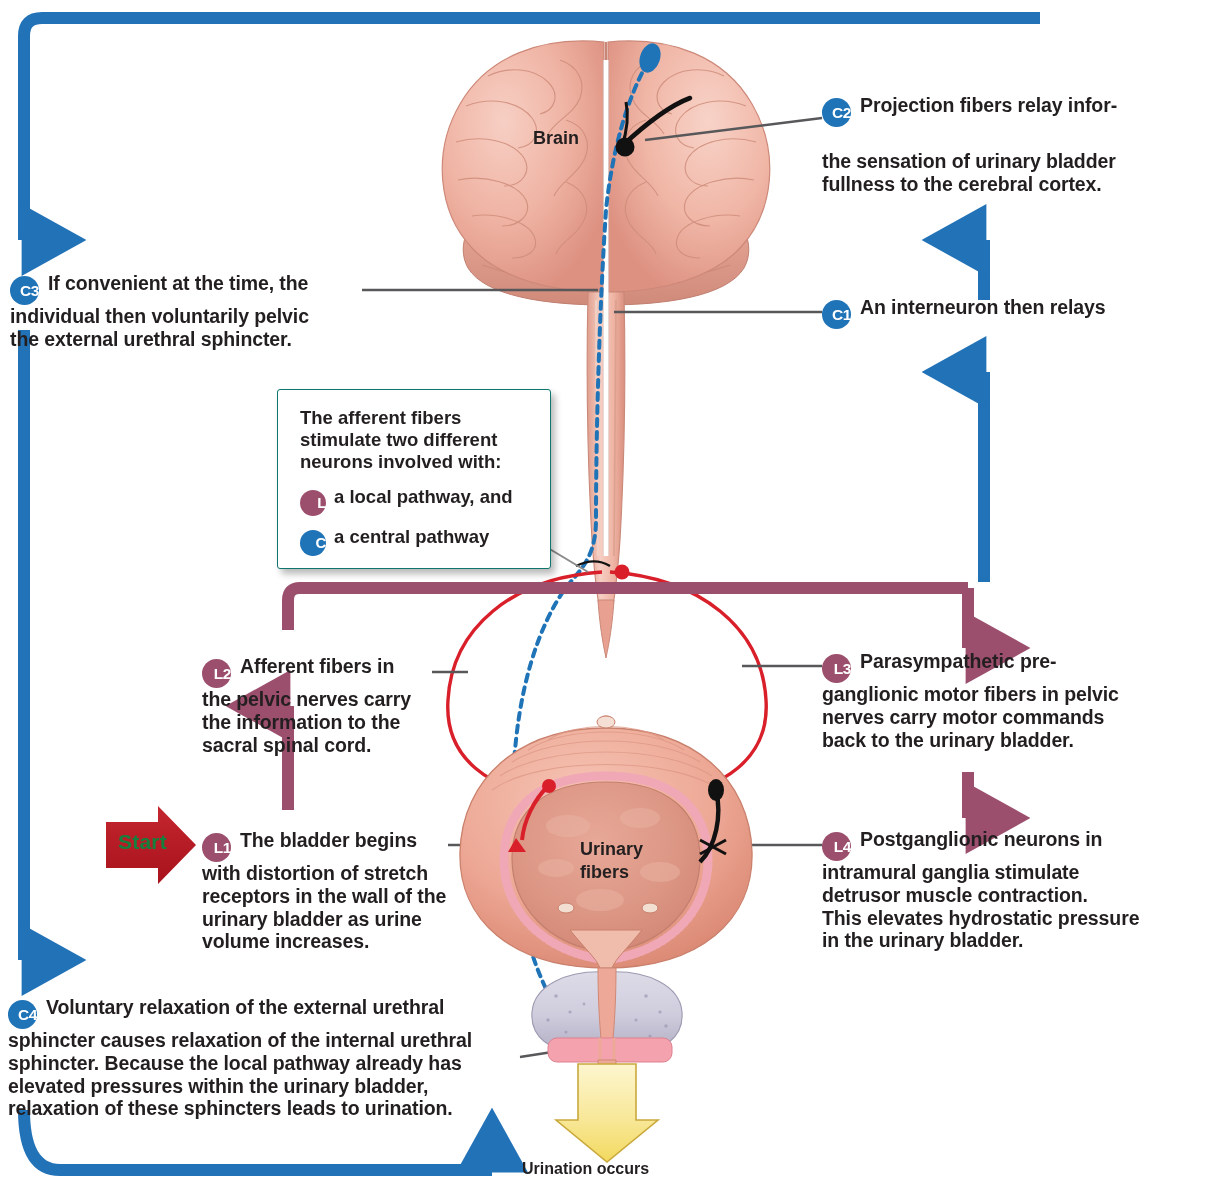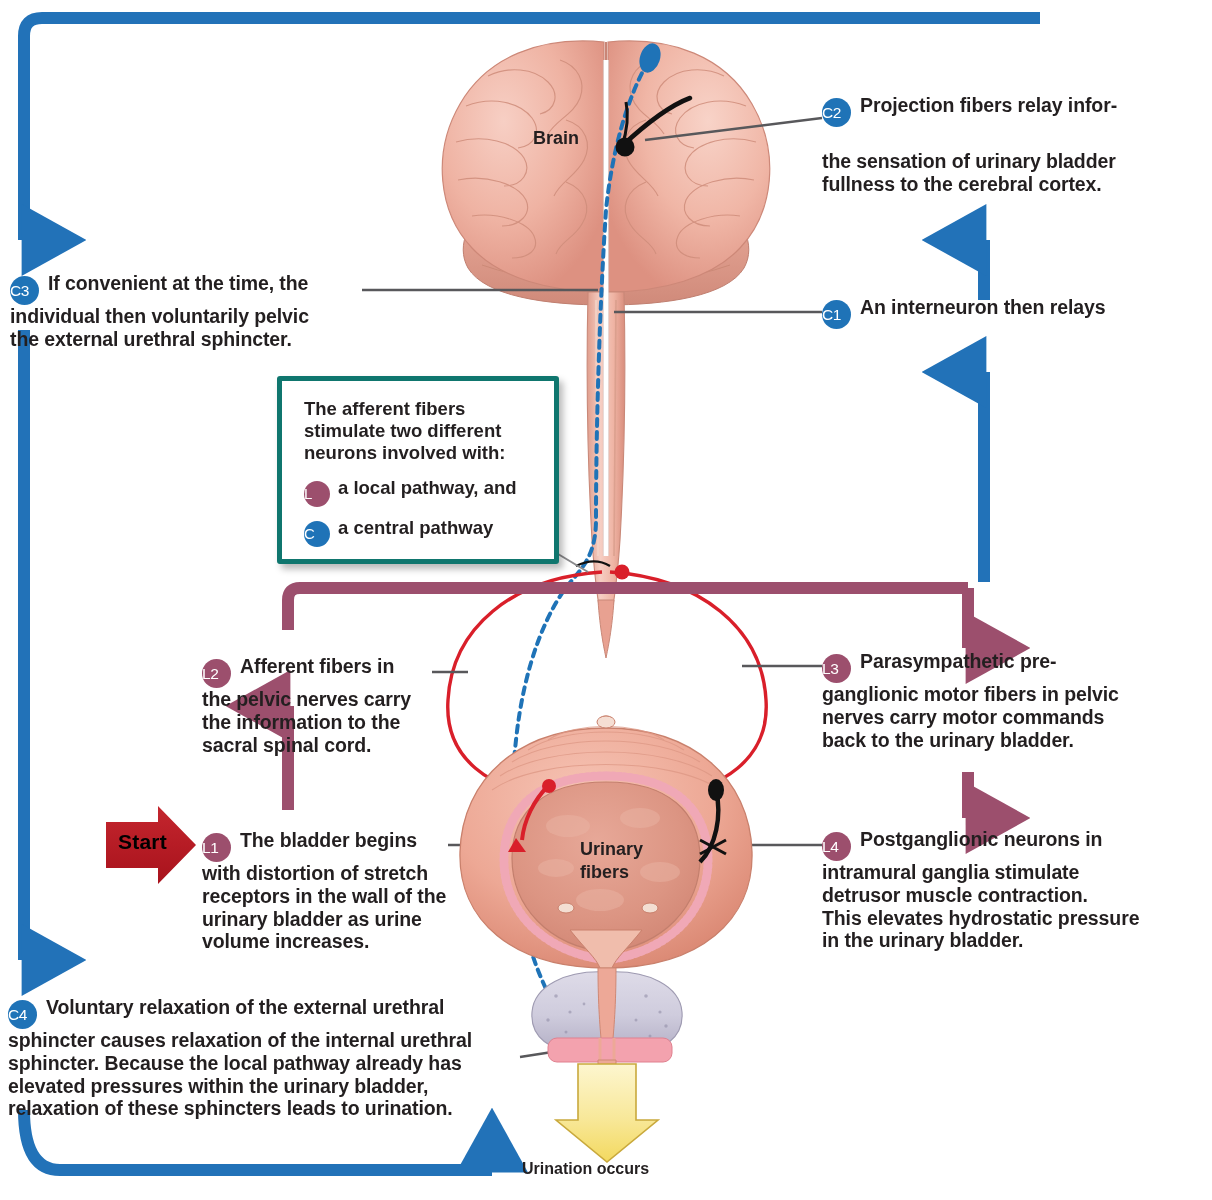--- a/index.html
+++ b/index.html
@@ -7,38 +7,38 @@
        font-family:"Liberation Sans","DejaVu Sans",sans-serif;}
   #stage{position:absolute;inset:0;width:1212px;height:1200px;}
   #bgsvg{position:absolute;left:0;top:0;width:1212px;height:1200px;}
 
   .txt{position:absolute;font-weight:bold;color:#231f20;line-height:1.17;
        letter-spacing:-0.1px;}
   .step{font-size:19.5px;}
 
   
   .badge{display:inline-block;width:29px;height:29px;border-radius:50%;
-         color:#fff;font-size:15.5px;font-weight:normal;text-align:left;
+         color:#fff;font-size:15.5px;font-weight:bold;text-align:right;
          line-height:29px;vertical-align:-6px;margin-right:9px;
          letter-spacing:-0.4px;}
   .badge.c{background:#1f73b7;}
   .badge.l{background:#9c4f6d;}
   .badge.sm{width:26px;height:26px;line-height:26px;font-size:15px;
             vertical-align:-5px;margin-right:8px;}
 
   
-  #legendbox{position:absolute;left:277px;top:376px;width:272px;height:178px;
-             background:#fff;border:5px solid #0f766e;border-radius:3px;
+  #legendbox{position:absolute;left:277px;top:389px;width:272px;height:178px;
+             background:#fff;border:1px solid #0f766e;border-radius:3px;
              box-shadow:4px 5px 7px rgba(0,0,0,.28);}
   #legendbox .lg-head{position:absolute;left:22px;top:17px;width:230px;
              font-size:18.5px;font-weight:bold;color:#231f20;line-height:1.2;}
   .lgrow{position:absolute;left:22px;font-size:18.5px;font-weight:bold;
          color:#231f20;white-space:nowrap;}
 
-  #start-label{position:absolute;left:118px;top:830px;color:#000000;
+  #start-label{position:absolute;left:118px;top:830px;color:#15803d;
        font-size:21px;font-weight:bold;letter-spacing:.2px;}
 
   .anat-label{position:absolute;font-weight:bold;color:#231f20;
               font-size:18px;line-height:1.2;}
 
   #urination{position:absolute;left:522px;top:1160px;font-size:16px;
              font-weight:bold;color:#231f20;}
 </style>
 </head>
 <body>

